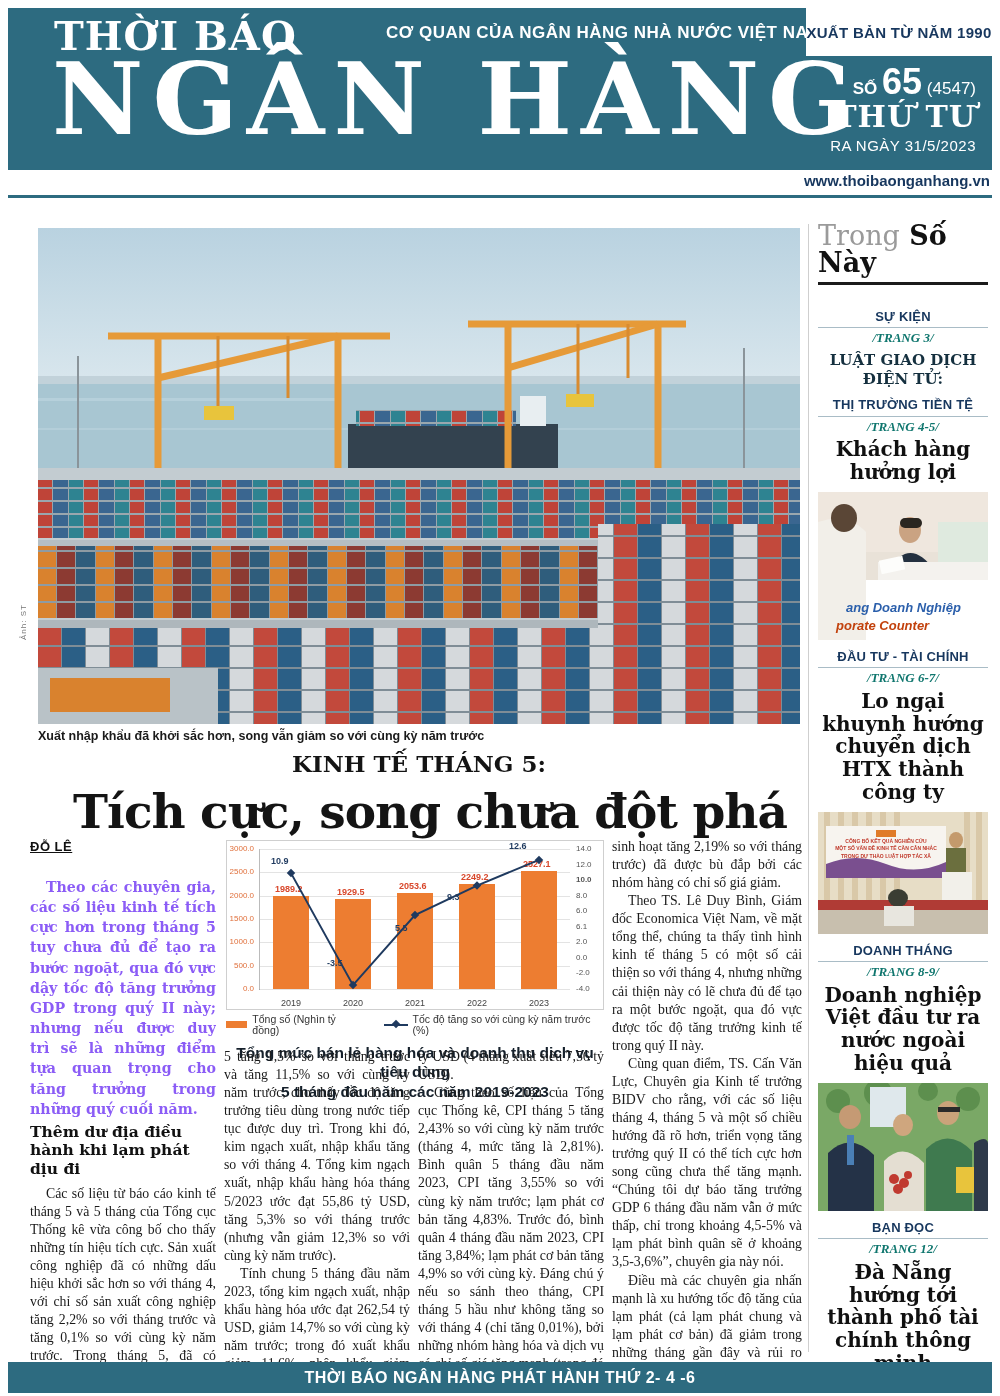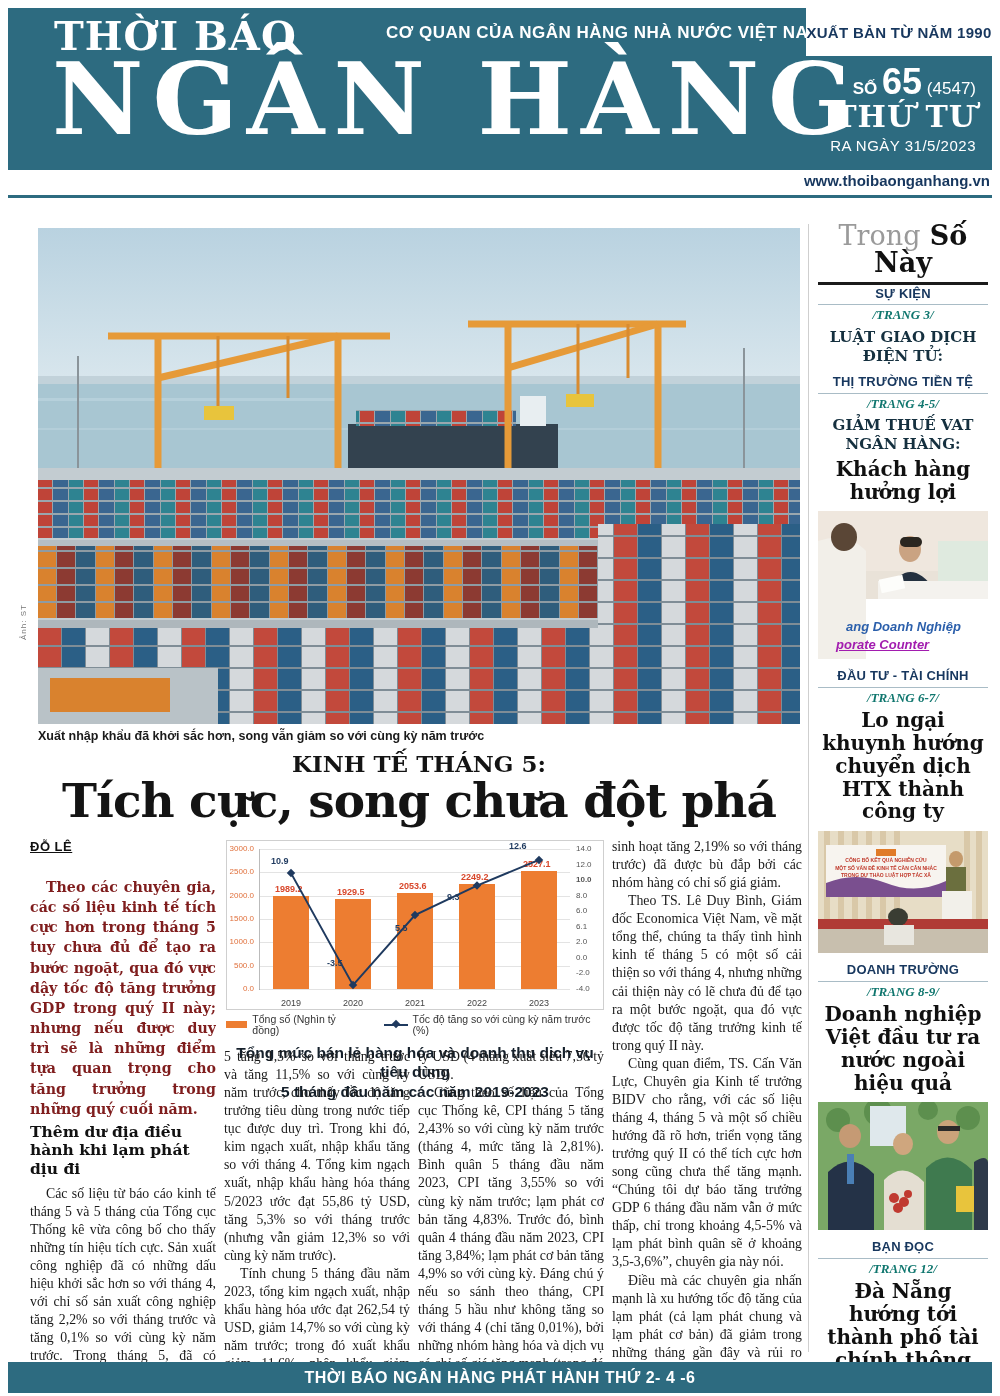--- a/index.html
+++ b/index.html
@@ -37,21 +37,21 @@
   .headline{left:38px;top:776px;width:762px;text-align:center;font:700 47px/1.05 "DejaVu Serif",serif;color:#141414;letter-spacing:-1px;}
 
   
   .article{left:30px;top:838px;width:772px;height:524px;}
   .col{position:absolute;top:0;width:186px;height:524px;overflow:hidden;text-align:justify;}
   .col.c1{left:0;}
   .col.c2{left:194px;top:210px;height:314px;}
   .col.c3{left:388px;top:210px;height:314px;}
   .col.c4{left:582px;width:190px;}
   .byline{font:700 13px/1 "Liberation Sans",sans-serif;letter-spacing:.5px;color:#111;margin:2px 0 24px 0;text-decoration:underline;}
-  .intro{font:700 14.2px/1.42 "DejaVu Serif",serif;color:#7f1d1d;text-indent:16px;margin:0 0 0 0;}
+  .intro{font:700 14.2px/1.42 "DejaVu Serif",serif;color:#8b5cf6;text-indent:16px;margin:0 0 0 0;}
   .subhead{font:700 15.5px/1.2 "DejaVu Serif",serif;color:#111;margin:4px 0 6px 0;text-align:left;}
   .bodyp{font:400 13.8px/1.31 "Liberation Serif",serif;margin:0;text-indent:16px;}
   .bodyp.cont{text-indent:0;}
 
   
   .chartbox{position:absolute;left:196px;top:2px;width:378px;}
   .chart-frame{position:relative;height:168px;border:1px solid #cfcfcf;background:#fff;}
   .chart-plot{position:absolute;left:32px;top:8px;width:310px;height:140px;border-left:1px solid #bbb;border-bottom:1px solid #999;}
   .grid{position:absolute;left:0;width:310px;height:1px;background:#e3e3e3;}
   .ytl{position:absolute;right:348px;width:30px;text-align:right;font:400 8px/1 "Liberation Sans",sans-serif;color:#e0703c;margin-top:-4px;}
@@ -64,33 +64,33 @@
     font:400 10.5px/1 "Liberation Sans",sans-serif;color:#333;}
   .lg-item{display:flex;align-items:center;gap:5px;}
   .sw-bar{width:22px;height:7px;background:#ed7d31;}
   .sw-line{width:24px;height:2px;background:#1f3a5f;position:relative;}
   .sw-line::after{content:"";position:absolute;left:9px;top:-3px;width:6px;height:6px;background:#1f3a5f;transform:rotate(45deg);}
   .chart-caption{margin-top:8px;text-align:center;font:700 15.5px/1.25 "Liberation Sans",sans-serif;color:#15202b;}
 
   
   .sb-divider{left:808px;top:224px;width:1px;height:1128px;background:#cfcfcf;}
   .sidebar{left:818px;top:222px;width:170px;}
-  .sb-title{text-align:center;font:700 27px/1 "DejaVu Serif",serif;color:#111;
-    border-bottom:3px solid #1b1b1b;padding-bottom:6px;margin-bottom:2px;}
+  .sb-title{font:700 27px/1 "DejaVu Serif",serif;color:#111;
+    border-bottom:3px solid #1b1b1b;padding-bottom:6px;margin-bottom:25px;}
   .sb-title .t1{color:#9a9a9a;font-weight:400;}
   .sb-sec{margin-bottom:10px;}
   .sb-cat{text-align:center;font:700 13px/1.1 "Liberation Sans",sans-serif;color:#17375e;letter-spacing:.2px;}
   .sb-rule{height:1px;background:#a9bcc6;margin:3px 0 2px 0;}
   .sb-page{text-align:center;font:700 italic 13px/1.2 "Liberation Serif",serif;font-style:italic;color:#0f766e;}
   .sb-kicker{text-align:center;font:700 15px/1.25 "DejaVu Serif",serif;color:#15303f;margin-top:5px;}
   .sb-head{text-align:center;font:700 20px/1.14 "DejaVu Serif",serif;color:#101010;margin:4px 0 8px 0;}
   .sb-photo{width:170px;overflow:hidden;position:relative;background:#ddd;}
   .sb-photo svg{display:block;}
   .ph-txt-blue{position:absolute;left:28px;bottom:26px;font:700 italic 13px/1 "Liberation Sans",sans-serif;font-style:italic;color:#2b5fab;white-space:nowrap;}
-  .ph-txt-red{position:absolute;left:18px;bottom:8px;font:700 italic 13px/1 "Liberation Sans",sans-serif;font-style:italic;color:#a21caf;white-space:nowrap;text-decoration:underline;}
+  .ph-txt-red{position:absolute;left:18px;bottom:8px;font:700 italic 13px/1 "Liberation Sans",sans-serif;font-style:italic;color:#c2410c;white-space:nowrap;}
   .banner-txt{position:absolute;left:10px;top:26px;width:116px;text-align:center;
     font:700 5px/1.5 "Liberation Sans",sans-serif;color:#c0392b;}
 
   
   .footer{left:8px;top:1362px;width:984px;height:31px;background:#2d6b80;display:flex;align-items:center;justify-content:center;}
   .footer span{color:#fff;font:700 16px/1 "Liberation Sans",sans-serif;letter-spacing:.5px;}
 </style>
 </head>
 <body>
 
@@ -180,21 +180,21 @@
     <rect y="400" width="762" height="96" fill="url(#ct3)"></rect>
     <rect x="560" y="296" width="202" height="104" fill="url(#ct3)"></rect>
     <rect x="0" y="440" width="180" height="56" fill="#b9c2c7"></rect>
     <rect x="12" y="450" width="120" height="34" fill="#d9822e"></rect>
   </svg>
 </div>
 <div class="abs photo-credit">Ảnh: ST</div>
 <div class="abs photo-caption">Xuất nhập khẩu đã khởi sắc hơn, song vẫn giảm so với cùng kỳ năm trước</div>
 
 <div class="abs kicker">KINH TẾ THÁNG 5:</div>
-<h1 class="abs headline" style="margin:0;">Tích cực, song chưa đột phá</h1>
+<h1 class="abs headline" style="margin:11px;">Tích cực, song chưa đột phá</h1>
 
 <div class="abs article">
   <div class="col c1">
     <div class="byline">ĐỖ LÊ</div>
     <p class="intro">Theo các chuyên gia, các số liệu kinh tế tích cực hơn trong tháng 5 tuy chưa đủ để tạo ra bước ngoặt, qua đó vực dậy tốc độ tăng trưởng GDP trong quý II này; nhưng nếu được duy trì sẽ là những điểm tựa quan trọng cho tăng trưởng trong những quý cuối năm.</p>
     <div class="subhead">Thêm dư địa điều hành khi lạm phát dịu đi</div>
     <p class="bodyp">Các số liệu từ báo cáo kinh tế tháng 5 và 5 tháng của Tổng cục Thống kê vừa công bố cho thấy những tín hiệu tích cực. Sản xuất công nghiệp đã có những dấu hiệu khởi sắc hơn so với tháng 4, với chỉ số sản xuất công nghiệp tăng 2,2% so với tháng trước và tăng 0,1% so với cùng kỳ năm trước. Trong tháng 5, đã có khoảng 16 nghìn DN thành lập mới và quay trở lại hoạt động, qua đó nâng tổng số DN thành lập mới và DN quay trở lại hoạt động trong 5 tháng đầu năm 2023 lên gần 95 nghìn DN.</p>
 
   </div>
 
@@ -296,21 +296,20 @@
     <div class="sb-cat">SỰ KIỆN</div>
     <div class="sb-rule"></div>
     <div class="sb-page">/TRANG 3/</div>
     <div class="sb-kicker">LUẬT GIAO DỊCH ĐIỆN TỬ:</div>
   </section>
 
   <section class="sb-sec">
     <div class="sb-cat">THỊ TRƯỜNG TIỀN TỆ</div>
     <div class="sb-rule"></div>
     <div class="sb-page">/TRANG 4-5/</div>
-    <div class="sb-kicker">GIẢM THUẾ VAT NGÂN HÀNG:</div>
     <h3 class="sb-head">Khách hàng hưởng lợi</h3>
     <div class="sb-photo" style="height:148px;">
       <svg width="170" height="148" viewBox="0 0 170 148" preserveAspectRatio="none">
         <rect width="170" height="148" fill="#e9e2d8"></rect>
         <rect x="0" y="0" width="170" height="60" fill="#efe7de"></rect>
         <rect x="120" y="30" width="50" height="60" fill="#dfeadf"></rect>
         <ellipse cx="92" cy="38" rx="11" ry="13" fill="#caa382"></ellipse>
         <path d="M70 78 Q92 44 116 78 Z" fill="#23303f"></path>
         <rect x="82" y="26" width="22" height="10" rx="5" fill="#2a2620"></rect>
         <rect x="60" y="70" width="110" height="20" fill="#f4f2ee"></rect>
@@ -354,21 +353,21 @@
         <rect x="66" y="94" width="30" height="20" fill="#e8e6df"></rect>
       </svg>
       <div class="banner-txt">
         <div>CÔNG BỐ KẾT QUẢ NGHIÊN CỨU</div>
         <div>MỘT SỐ VẤN ĐỀ KINH TẾ CẦN CÂN NHẮC TRONG DỰ THẢO LUẬT HỢP TÁC XÃ</div>
       </div>
     </div>
   </section>
 
   <section class="sb-sec">
-    <div class="sb-cat">DOANH TRƯỜNG</div>
+    <div class="sb-cat">DOANH THÁNG</div>
     <div class="sb-rule"></div>
     <div class="sb-page">/TRANG 8-9/</div>
     <h3 class="sb-head">Doanh nghiệp Việt đầu tư ra nước ngoài hiệu quả</h3>
     <div class="sb-photo" style="height:128px;">
       <svg width="170" height="128" viewBox="0 0 170 128" preserveAspectRatio="none">
         <rect width="170" height="128" fill="#7aa866"></rect>
         <g fill="#5d8f4e">
             <circle cx="20" cy="18" r="12"></circle>
             <circle cx="60" cy="10" r="14"></circle>
             <circle cx="150" cy="16" r="12"></circle>

